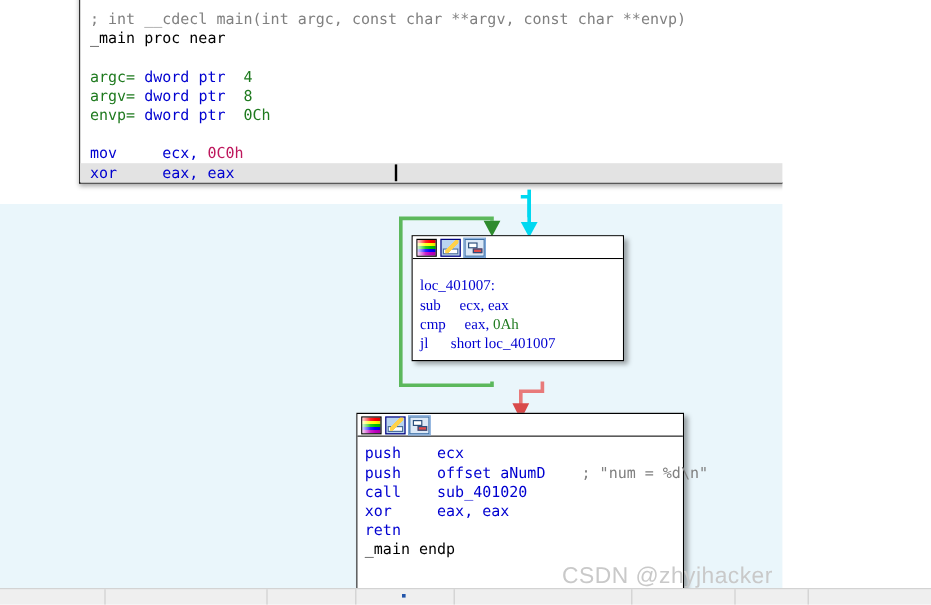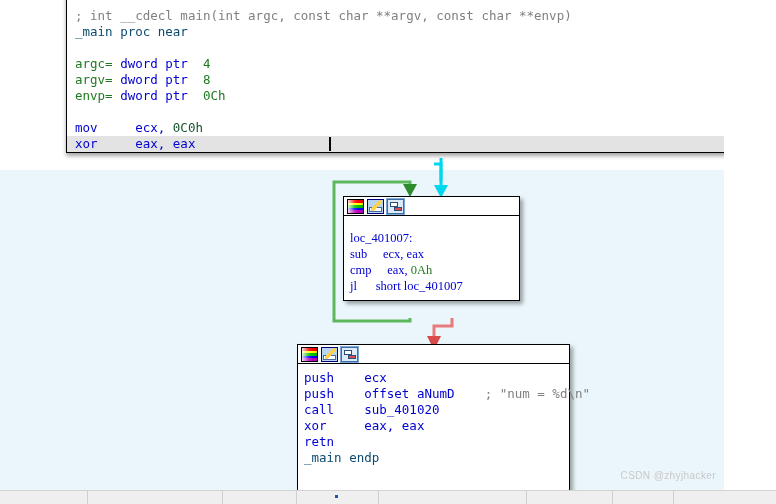--- a/index.html
+++ b/index.html
@@ -13,21 +13,21 @@
     height: 504px;
     overflow: hidden;
     font-family: "DejaVu Sans Mono", "Liberation Mono", monospace;
     position: relative;
   }
 
   
   #graph-canvas {
     position: absolute;
     left: 0; top: 0;
-    width: 724px;
+    width: 652px;
     height: 490px;
     background: #ffffff;
     overflow: hidden;
   }
 
   
   .canvas-wash {
     position: absolute;
     left: 0;
     top: 170px;
@@ -165,21 +165,21 @@
   }
   .code-row.highlight {
     background: #e3e3e3;
   }
   .code-row.blank { color: transparent; }
 
   .tok-mn   { color: #0000d0; }           
   .tok-loc  { color: #0000d0; }
   .tok-cmt  { color: #808080; }           
   .tok-name { color: #1f7a1f; }           
-  .tok-kw   { color: #0c4a6e; }
+  .tok-kw   { color: #000000; }
 
   
   #node-main {
     left: 66px;
     top: -14px;
     width: 740px;
     border-left: 1px solid #000;
     border-top: none;
     border-right: none;
     box-shadow: 0 3px 4px rgba(0,0,0,0.35);
@@ -212,21 +212,21 @@
     width: 273px;
   }
   #node-tail .node-body { padding-top: 6px; padding-bottom: 24px; }
 
   
   #watermark {
     position: absolute;
     right: 8px;
     top: 470px;
     font-family: "Liberation Sans", sans-serif;
-    font-size: 10px;
+    font-size: 19px;
     color: #c9c9c9;
     letter-spacing: 0.4px;
     user-select: none;
   }
 
   
   #status-bar {
     position: absolute;
     left: 0;
     top: 490px;
@@ -287,21 +287,21 @@
 
   <div class="node" id="node-main">
     <div class="node-body">
       <div class="code-row"><span class="tok-cmt">; int __cdecl main(int argc, const char **argv, const char **envp)</span></div>
       <div class="code-row"><span class="tok-kw"><span>_main proc near</span></span></div>
       <div class="code-row blank"><span></span></div>
       <div class="code-row"><span class="tok-name"><span style="color: rgb(31, 122, 31);">argc=</span><span style="color: rgb(0, 0, 208);"> dword ptr  </span><span style="color: rgb(31, 122, 31);">4</span></span></div>
       <div class="code-row"><span class="tok-name"><span style="color: rgb(31, 122, 31);">argv=</span><span style="color: rgb(0, 0, 208);"> dword ptr  </span><span style="color: rgb(31, 122, 31);">8</span></span></div>
       <div class="code-row"><span class="tok-name"><span style="color: rgb(31, 122, 31);">envp=</span><span style="color: rgb(0, 0, 208);"> dword ptr  </span><span style="color: rgb(31, 122, 31);">0Ch</span></span></div>
       <div class="code-row blank"><span></span></div>
-      <div class="code-row"><span class="tok-mn"><span>mov     ecx, </span><span style="color: #14532d;">0C0h</span></span></div>
+      <div class="code-row"><span class="tok-mn"><span>mov     ecx, </span><span style="color: #be185d;">0C0h</span></span></div>
       <div class="code-row highlight"><span class="tok-mn"><span>xor     eax, eax</span></span><span class="caret"></span></div>
     </div>
   </div>
 
   <div class="node" id="node-loop">
     <div class="node-toolbar">
       <span class="tb-icon icon-palette"></span>
       <span class="tb-icon icon-pencil"></span>
       <span class="tb-icon icon-graph"></span>
     </div>

